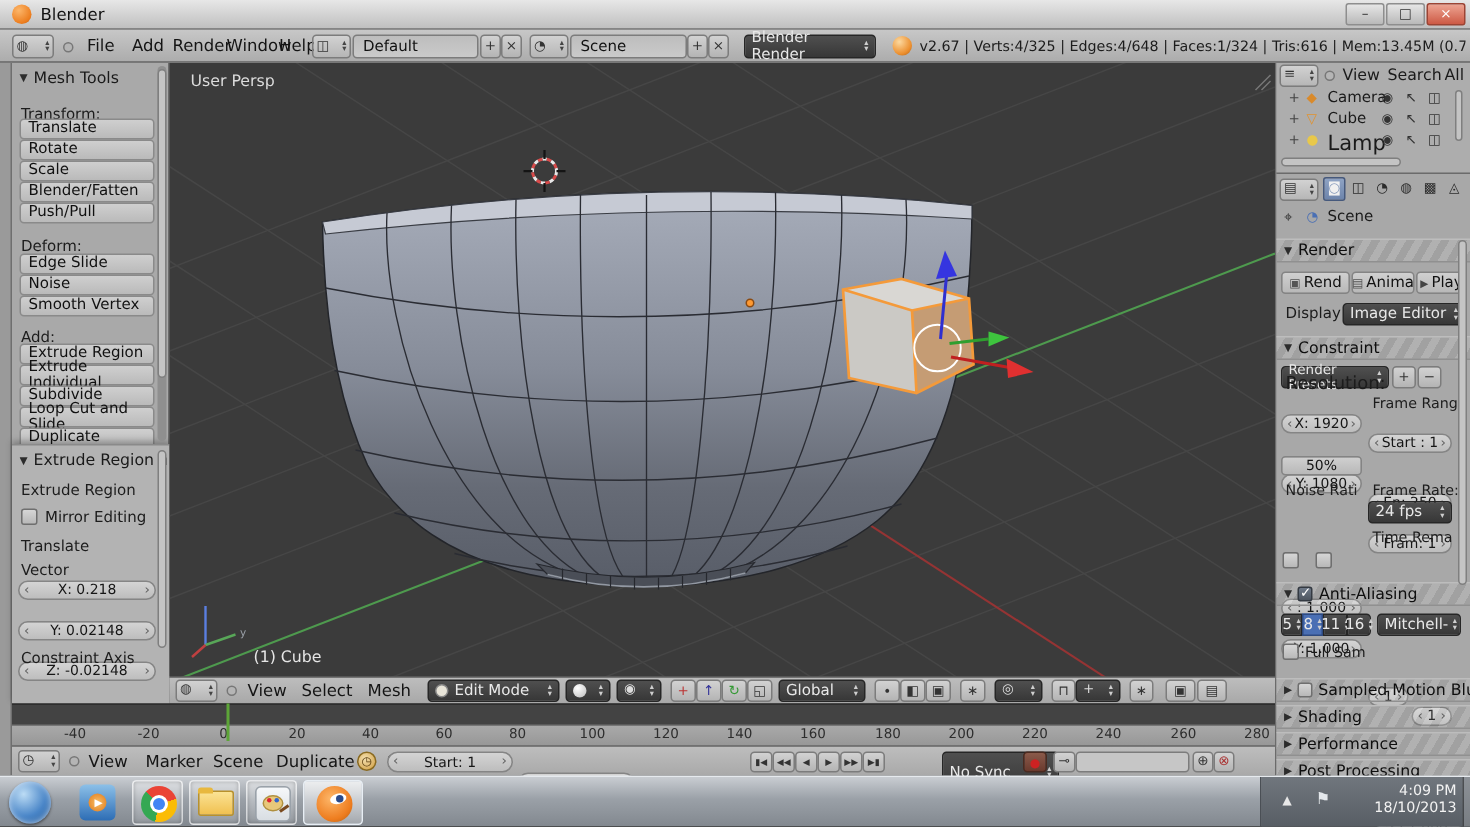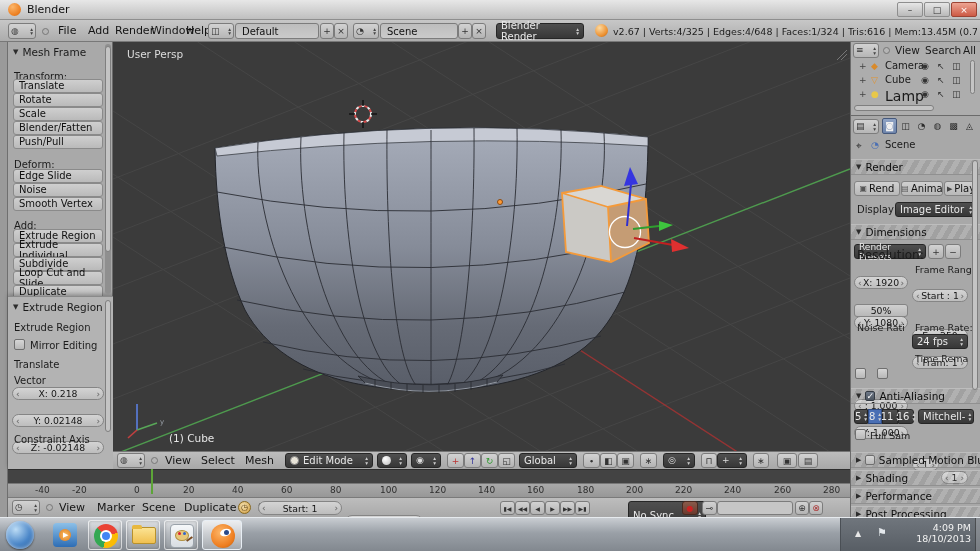--- a/index.html
+++ b/index.html
@@ -23,21 +23,21 @@
 .cb.on::after{content:"✓";color:#fff;font-size:9px;line-height:9px}
 .mn{padding:0 2px;color:#141414;font-size:11px}
 .lbl{font-size:10px;color:#1c1c1c}
 .phead{display:flex;align-items:center;gap:4px;padding-left:5px;font-size:10.5px;color:#0e0e0e;background:repeating-linear-gradient(120deg,rgba(255,255,255,.10) 0 5px,rgba(0,0,0,.045) 5px 10px);border-top:1px solid #bdbdbd;border-bottom:1px solid #909090}
 .arr{font-size:7px;color:#2c2c2c}
 .icg{font-size:9px;color:#333;line-height:1}
 .winbtn{width:26px;height:15px;border:1px solid #8e8e8e;border-radius:2px;background:linear-gradient(#e6e6e6,#b9b9b9);display:flex;align-items:center;justify-content:center;font-size:9px;color:#333}
 .winbtn.close{background:linear-gradient(#eda492,#cd5a45);color:#fff;border-color:#9c4434}
 .track{background:#8f8f8f;border-radius:3px}
 .thumb{background:linear-gradient(#cicici,#c2c2c2);background:#c4c4c4;border:1px solid #7f7f7f;border-radius:3px}
-.tick{position:absolute;width:30px;text-align:left;font-size:9px;color:#2d2d2d;top:1px}
+.tick{position:absolute;width:30px;text-align:center;font-size:9px;color:#2d2d2d;top:1px}
 .tabicon{width:15px;height:16px;display:flex;align-items:center;justify-content:center;font-size:9px;color:#2b2b2b;border:1px solid transparent;border-radius:2px}
 .tabicon.active{background:linear-gradient(#8fa3c4,#6d84ab);border-color:#46597c;color:#f0f0f0}
 .appbox{position:absolute;top:2px;height:30px;border-radius:3px}
 .appbox.run{background:linear-gradient(rgba(255,255,255,.45),rgba(255,255,255,.12));border:1px solid rgba(255,255,255,.55);box-shadow:inset 0 0 3px rgba(0,0,0,.25)}
 .appbox.active{background:linear-gradient(rgba(255,255,255,.7),rgba(255,255,255,.25));border:1px solid #e8eef4}
 </style>
 </head>
 <body>
 
 <div id="app" class="r" style="left:0;top:0;width:980px;height:551px">
@@ -77,21 +77,21 @@
       </div>
     <div class="r" style="left:595px;top:4px;width:13px;height:13px;border-radius:50%;background:radial-gradient(circle at 35% 30%,#fcd9a0,#ec8f2e 65%,#a85a12)"></div>
     <div class="r" style="left:613px;top:6px;width:364px;font-size:9.5px;color:#1c1c1c;white-space:nowrap;overflow:hidden">v2.67 | Verts:4/325 | Edges:4/648 | Faces:1/324 | Tris:616 | Mem:13.45M (0.75M) | Cube</div>
   </div>
 
   <div class="r" style="left:0;top:42px;width:8px;height:475px;background:#9a9a9a;border-right:1px solid #6f6f6f"></div>
 
   <div class="r" style="left:8px;top:42px;width:105px;height:427px;background:#a9a9a9;border-right:1px solid #6b6b6b">
     <div class="r" style="left:5px;top:4px;font-size:10.5px;display:flex;gap:4px;align-items:center">
         <span class="arr">▼</span>
-        <span>Mesh Frame</span>
+        <span>Mesh Tools</span>
       </div>
     <div class="lbl r" style="left:6px;top:29px">Transform:</div>
     <div class="tbtn r" style="left:5px;top:37px">Translate</div>
     <div class="tbtn r" style="left:5px;top:51px">Rotate</div>
     <div class="tbtn r" style="left:5px;top:65px">Scale</div>
     <div class="tbtn r" style="left:5px;top:79px">Blender/Fatten</div>
     <div class="tbtn r" style="left:5px;top:93px">Push/Pull</div>
     <div class="lbl r" style="left:6px;top:117px">Deform:</div>
     <div class="tbtn r" style="left:5px;top:127px">Edge Slide</div>
     <div class="tbtn r" style="left:5px;top:141px">Noise</div>
@@ -241,21 +241,21 @@
       </div>
     <div class="sq r" style="left:640px;top:1px;width:16px;height:15px">∗</div>
     <div class="sq r" style="left:664px;top:1px;width:20px;height:15px">▣</div>
     <div class="sq r" style="left:685px;top:1px;width:20px;height:15px">▤</div>
   </div>
 
   <div class="r" style="left:8px;top:469px;width:842px;height:14px;background:#434343;border-top:1px solid #2e2e2e"></div>
   <div class="r" style="left:151px;top:469px;width:2px;height:25px;background:#5da538;z-index:5"></div>
   <div class="r" style="left:8px;top:483px;width:842px;height:14px;background:linear-gradient(#a9a9a9,#979797);border-top:1px solid #777">
     <span class="tick" style="left:27px">-40</span>
-    <span class="tick" style="left:64px">-20</span>
+    <span class="tick" style="left:76px">-20</span>
     <span class="tick" style="left:126px">0</span>
     <span class="tick" style="left:175px">20</span>
     <span class="tick" style="left:224px">40</span>
     <span class="tick" style="left:273px">60</span>
     <span class="tick" style="left:322px">80</span>
     <span class="tick" style="left:372px">100</span>
     <span class="tick" style="left:421px">120</span>
     <span class="tick" style="left:470px">140</span>
     <span class="tick" style="left:519px">160</span>
     <span class="tick" style="left:569px">180</span>
@@ -370,21 +370,21 @@
           <span style="font-size:7px;color:#444">▶</span>
           <span>Play</span>
         </div>
       <span class="lbl r" style="left:6px;top:88px">Display</span>
       <div class="dd r" style="left:44px;top:86px;width:82px;height:15px">
           <span>Image Editor</span>
         </div>
 
       <div class="phead r" style="left:0;top:108px;width:130px;height:16px">
           <span class="arr">▼</span>
-          <span>Dimensions</span>
+          <span>Constraint</span>
         </div>
       <div class="dd r" style="left:3px;top:128px;width:72px;height:15px">
           <span style="font-size:9px">Render Presets</span>
         </div>
       <div class="sq r" style="left:77px;top:128px;width:16px;height:15px">+</div>
       <div class="sq r" style="left:94px;top:128px;width:16px;height:15px">−</div>
       <span class="lbl r" style="left:6px;top:132px;font-size:12px">Resolution:</span>
       <span class="lbl r" style="left:64px;top:148px;font-size:9.5px">Frame Rang</span>
       <div class="pill r" style="left:3px;top:160px;width:54px">X: 1920</div>
       <div class="pill r" style="left:61px;top:160px;width:56px">Start : 1</div>

